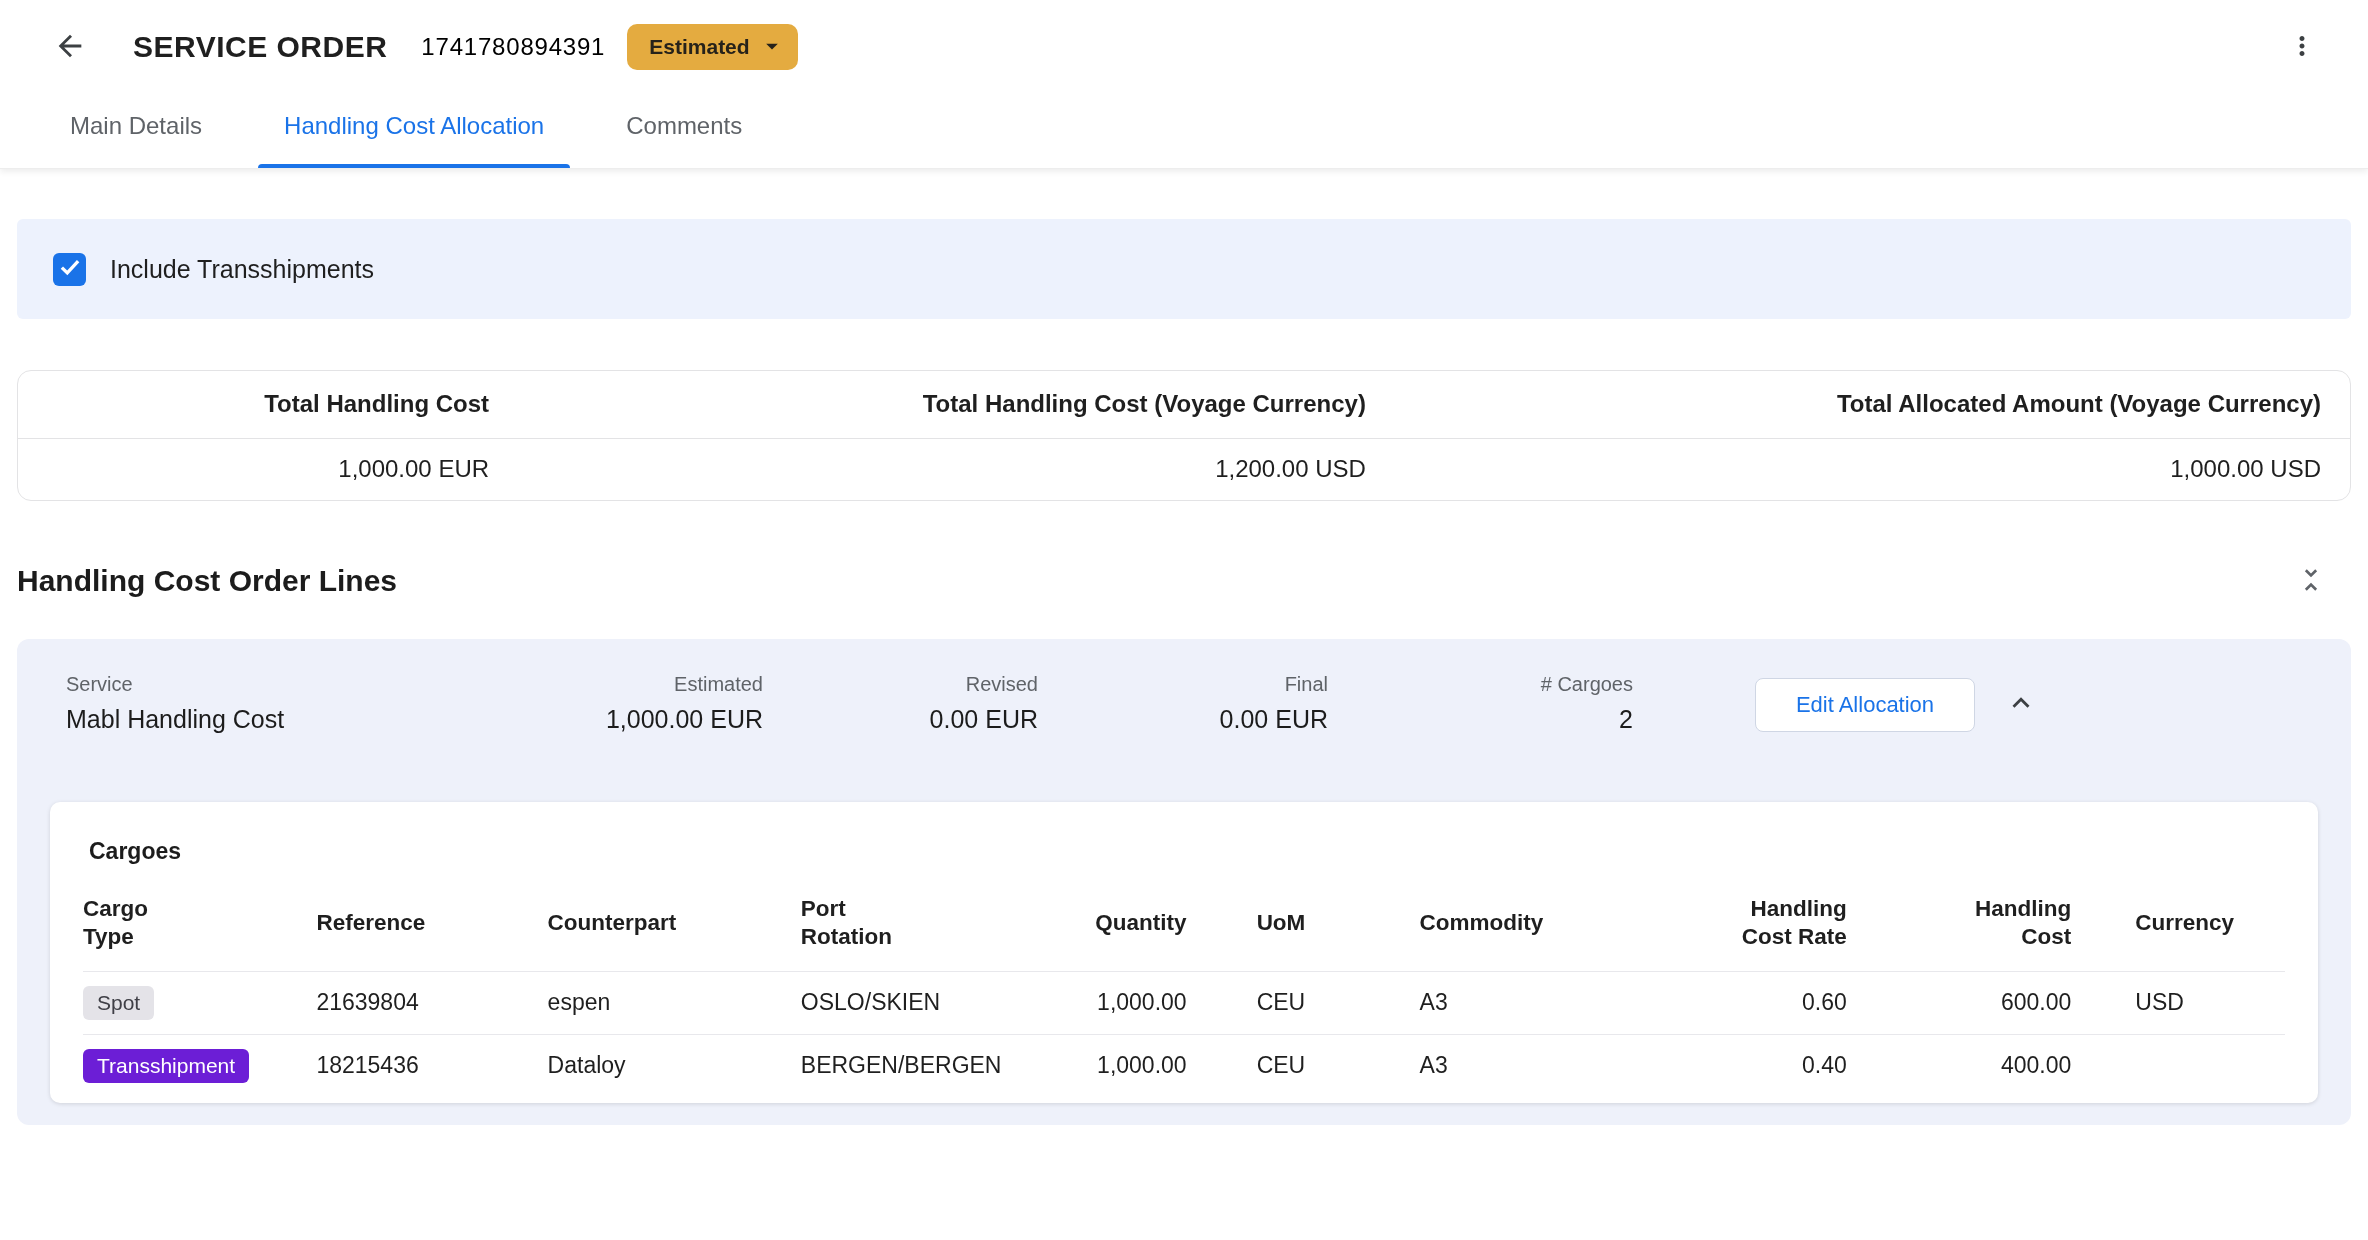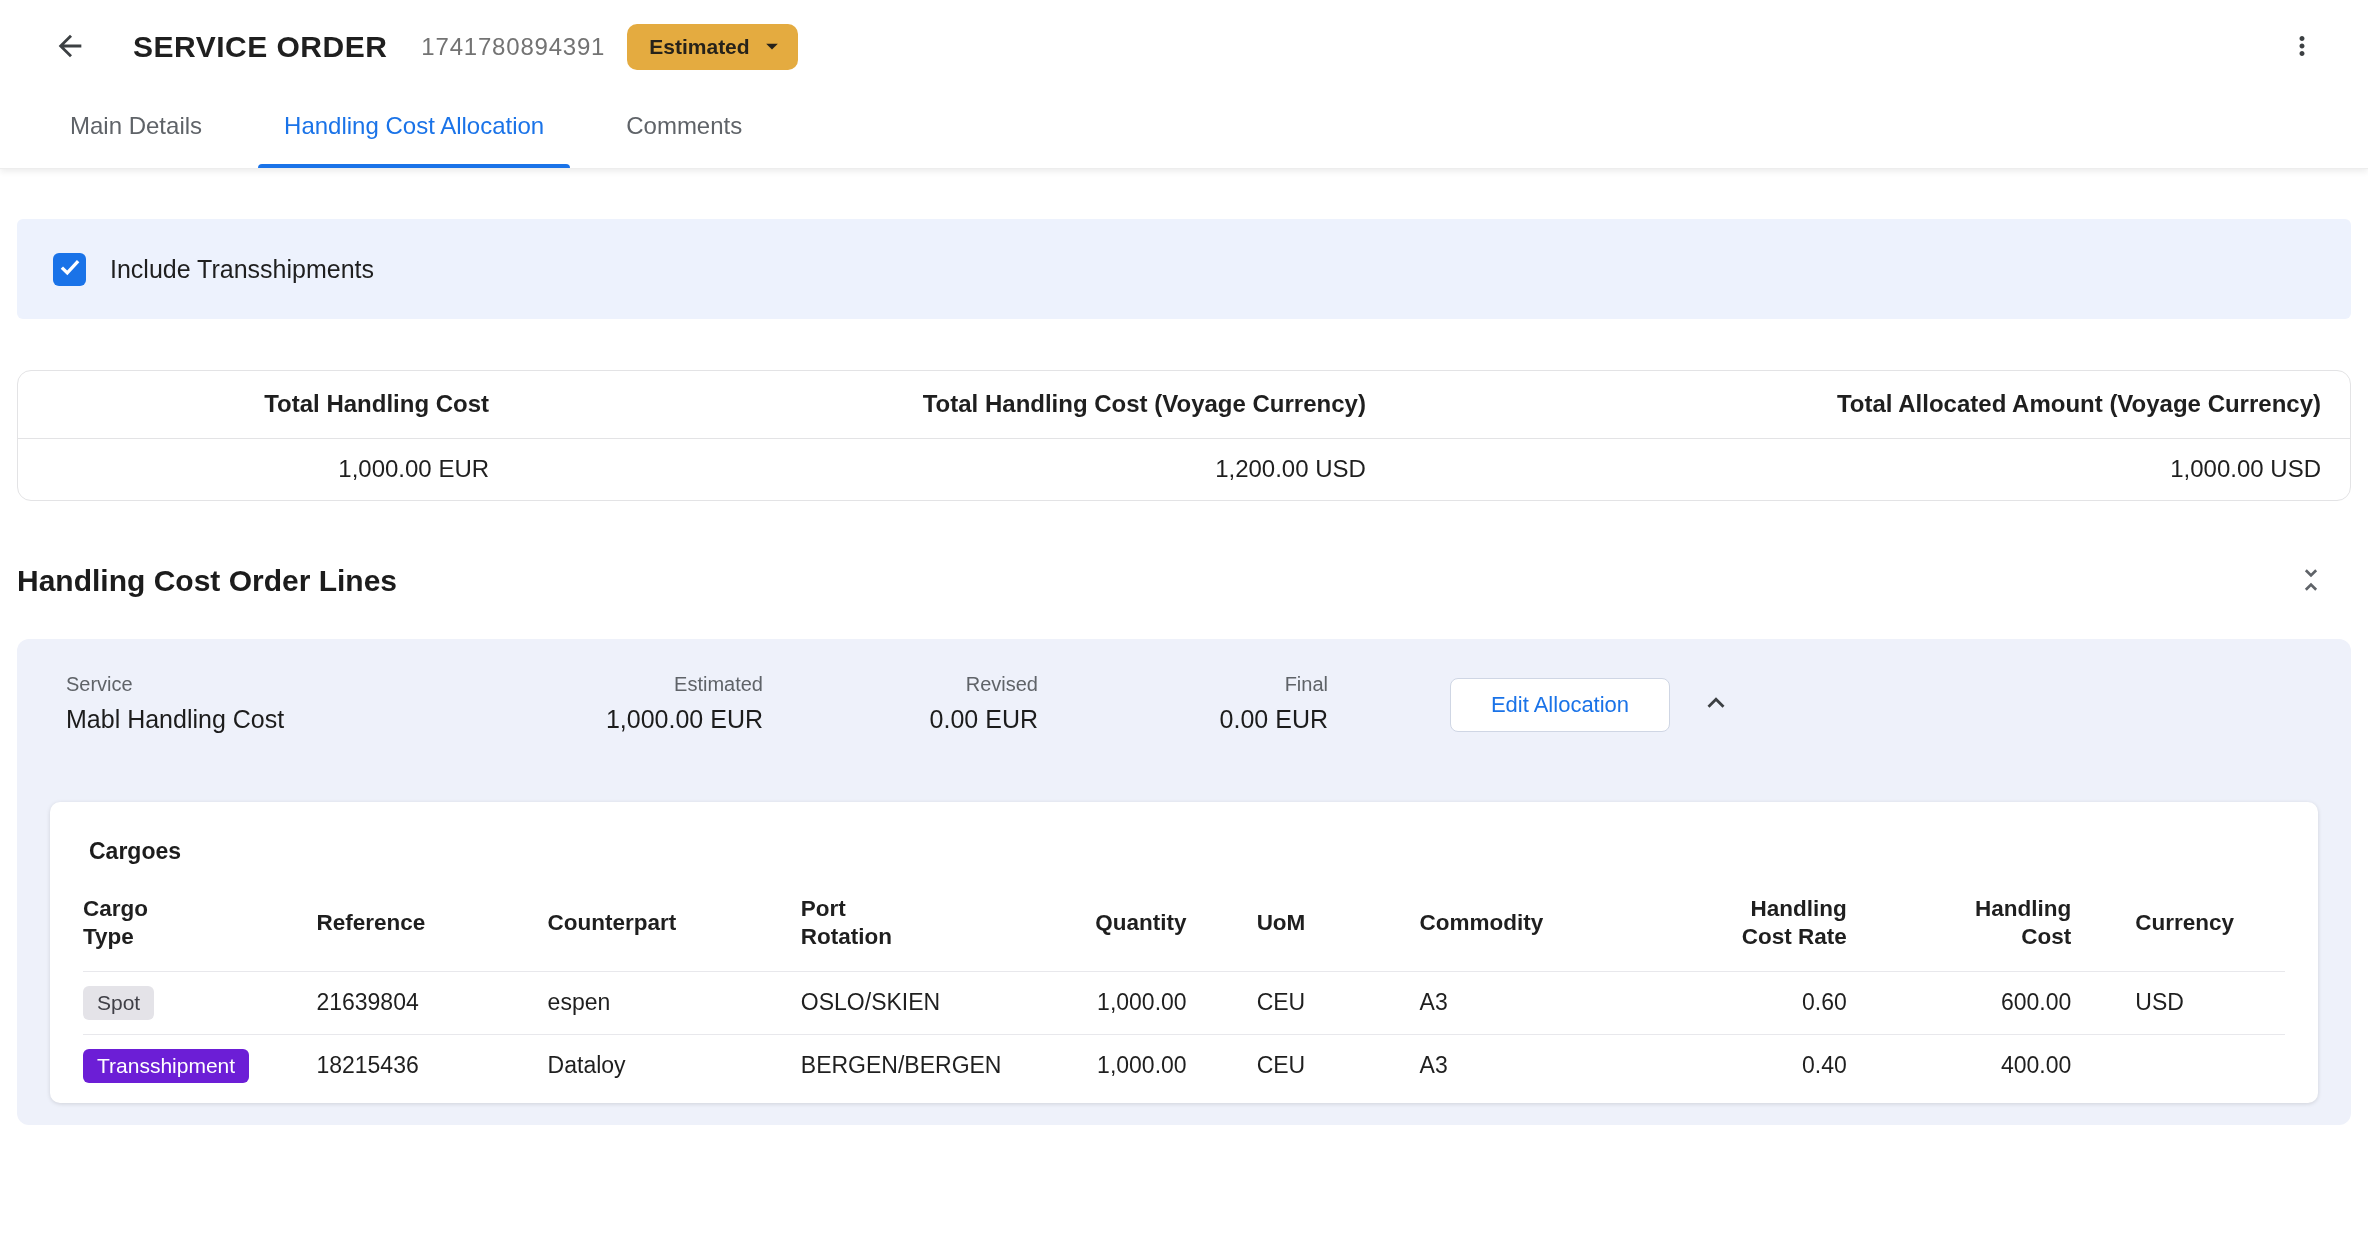--- a/index.html
+++ b/index.html
@@ -7,21 +7,21 @@
     font-family:"Liberation Sans","DejaVu Sans",sans-serif; color:#202124; }
 
   
   .app-header { padding-top:10px; border-bottom:1px solid #ededed;
     box-shadow:0 3px 6px rgba(0,0,0,.07); background:#fff; }
   .header-row { display:flex; align-items:center; height:74px; padding:0 44px 0 48px; }
   .icon-btn { background:none; border:none; width:44px; height:44px; display:flex;
     align-items:center; justify-content:center; cursor:pointer; border-radius:50%; }
   .back-btn { margin-right:41px; }
   .page-title { font-size:30px; font-weight:700; letter-spacing:.5px; color:#1f1f1f; }
-  .order-number { margin-left:34px; font-size:24px; color:#737373; letter-spacing:.8px; }
+  .order-number { margin-left:34px; font-size:24px; color:#000000; letter-spacing:.8px; }
   .status-badge { margin-left:22px; height:46px; display:flex; align-items:center;
     background:var(--amber,#e4ab40); border:none; border-radius:10px;
     padding:0 12px 0 22px; gap:8px; cursor:pointer; }
   .status-badge .txt { font-size:21px; font-weight:600; color:#26221a; }
   .spacer { flex:1; }
 
   .tabs { display:flex; padding-left:44px; }
   .tab { height:84px; display:flex; align-items:center; padding:0 26px; margin-right:30px;
     font-size:24px; font-weight:500; color:#5f6368; position:relative; cursor:pointer; }
   .tab.active { color:var(--accent,#1a73e8); }
@@ -182,20 +182,24 @@
       <span class="lab">Estimated</span>
       <span class="val">1,000.00 EUR</span>
     </div>
     <div class="f f-right f-rev">
       <span class="lab">Revised</span>
       <span class="val">0.00 EUR</span>
     </div>
     <div class="f f-right f-fin">
       <span class="lab">Final</span>
       <span class="val">0.00 EUR</span>
+    </div>
+    <div class="f f-right f-num">
+      <span class="lab"># Cargoes</span>
+      <span class="val">2</span>
     </div>
     <button class="edit-btn">Edit Allocation</button>
     <button class="icon-btn line-chevron">
       <span>
         <svg width="34" height="34" viewBox="0 0 24 24" fill="#3c4043">
             <path d="M12 8l-6 6 1.41 1.41L12 10.83l4.59 4.59L18 14z"></path>
           </svg>
       </span>
     </button>
   </div>

